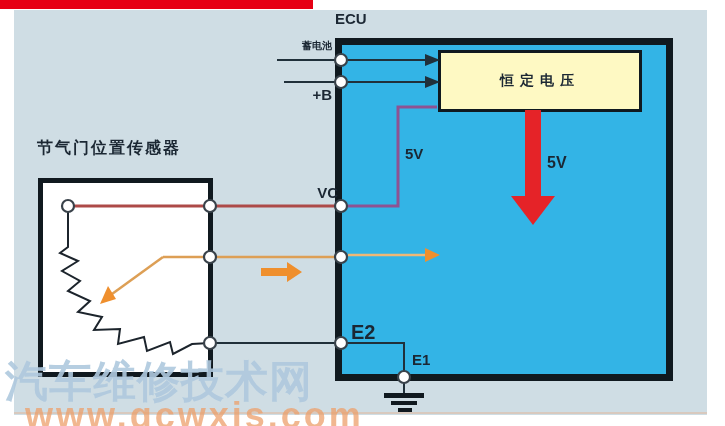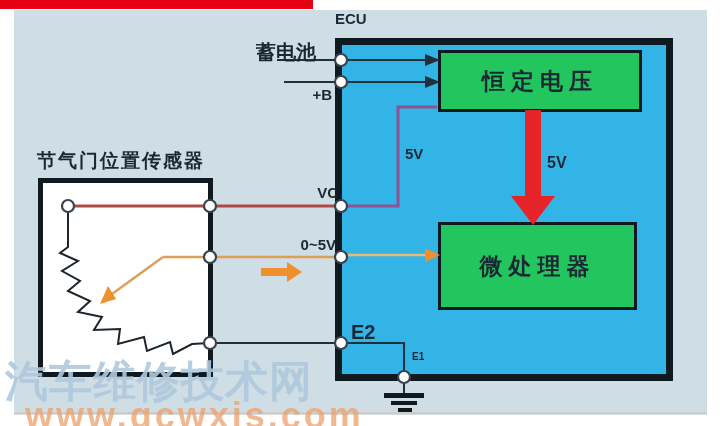--- a/index.html
+++ b/index.html
@@ -14,42 +14,42 @@
     font-family:"Liberation Sans","DejaVu Sans",sans-serif;
   }
   .redbar{position:absolute;left:0;top:0;width:313px;height:9px;background:var(--top-bar);}
   .canvas{position:absolute;left:14px;top:10px;width:693px;height:405px;background:var(--canvas-bg);}
   .canvas-bottom-line{position:absolute;left:14px;top:412px;width:693px;height:2px;background:#dcc0ae;opacity:.7;}
   .ecu-box{
     position:absolute;left:335px;top:38px;width:338px;height:343px;box-sizing:border-box;
     border:7px solid var(--outline);background:var(--ecu-fill);
   }
   .white-box{
-    position:absolute;box-sizing:border-box;border:3px solid var(--outline);background:#22c55e;
+    position:absolute;box-sizing:border-box;border:3px solid var(--outline);background:#fef9c3;
     display:flex;align-items:center;justify-content:center;
-    font-weight:bold;font-size:23px;letter-spacing:6px;color:var(--text);
+    font-weight:bold;font-size:14px;letter-spacing:6px;color:var(--text);
   }
   .const-box{left:438px;top:50px;width:204px;height:62px;}
   .micro-box{left:438px;top:222px;width:199px;height:88px;}
   .sensor-box{
     position:absolute;left:38px;top:178px;width:175px;height:199px;box-sizing:border-box;
     border:5px solid var(--outline);background:#fff;
   }
   svg.overlay{position:absolute;left:0;top:0;width:725px;height:426px;}
   .lbl{position:absolute;font-weight:bold;color:var(--text);white-space:nowrap;}
   .ecu-label{left:335px;top:10px;width:338px;text-align:left;font-size:15px;}
-  .battery-label{left:256px;top:39px;width:76px;font-size:20px;}
+  .battery-label{left:256px;top:39px;width:76px;text-align:right;font-size:10px;}
   .plusb-label{left:294px;top:86px;width:38px;text-align:right;font-size:15px;}
   .vc-label{left:298px;top:184px;width:40px;text-align:right;font-size:15px;}
   .signal-label{left:262px;top:236px;width:74px;text-align:right;font-size:15px;}
   .e2-label{left:351px;top:321px;font-size:20px;}
-  .e1-label{left:412px;top:351px;font-size:10px;}
+  .e1-label{left:412px;top:351px;font-size:15px;}
   .fivev-left{left:405px;top:145px;font-size:15px;}
   .fivev-right{left:547px;top:154px;font-size:16px;}
-  .sensor-title{left:37px;top:148px;font-size:19px;letter-spacing:2px;}
+  .sensor-title{left:37px;top:138px;font-size:16px;letter-spacing:2px;}
   .wm-name{
     position:absolute;left:5px;top:353px;font-size:43px;font-weight:bold;letter-spacing:1px;
     color:var(--watermark-blue);opacity:.9;white-space:nowrap;
   }
   .wm-url{
     position:absolute;left:25px;top:395px;font-size:36px;font-weight:bold;letter-spacing:3px;
     color:var(--watermark-orange);opacity:.75;white-space:nowrap;
   }
   .wire-black{stroke:var(--wire-black);stroke-width:2;fill:none;}
   .wire-red{stroke:var(--wire-red);stroke-width:3;fill:none;}
@@ -68,23 +68,20 @@
 
 <div class="stage">
 
   <div class="redbar"></div>
   <div class="canvas"></div>
   <div class="canvas-bottom-line"></div>
 
   <div class="ecu-box"></div>
   <div class="white-box const-box">
     <span>恒定电压</span>
-  </div>
-  <div class="white-box micro-box">
-    <span>微处理器</span>
   </div>
   <div class="sensor-box"></div>
 
   <svg class="overlay" viewBox="0 0 725 426">
 
     <line class="wire-black" x1="277" y1="60" x2="341" y2="60"></line>
     <line class="wire-black" x1="284" y1="82" x2="341" y2="82"></line>
     <line class="wire-black" x1="348" y1="60" x2="425" y2="60"></line>
     <polygon class="head-black" points="425,54 440,60 425,66"></polygon>
     <line class="wire-black" x1="348" y1="82" x2="425" y2="82"></line>
@@ -125,21 +122,20 @@
       <circle class="terminal" cx="210" cy="257" r="6"></circle>
       <circle class="terminal" cx="210" cy="343" r="6"></circle>
       <circle class="terminal" cx="68" cy="206" r="6"></circle>
     </g>
   </svg>
 
   <div class="lbl ecu-label">ECU</div>
   <div class="lbl battery-label">蓄电池</div>
   <div class="lbl plusb-label">+B</div>
   <div class="lbl vc-label">VC</div>
-  <div class="lbl signal-label">0~5V</div>
   <div class="lbl e2-label">E2</div>
   <div class="lbl e1-label">E1</div>
   <div class="lbl fivev-left">5V</div>
   <div class="lbl fivev-right">5V</div>
   <div class="lbl sensor-title">节气门位置传感器</div>
 
   <div class="wm-name">汽车维修技术网</div>
   <div class="wm-url">www.qcwxjs.com</div>
 
 </div>

